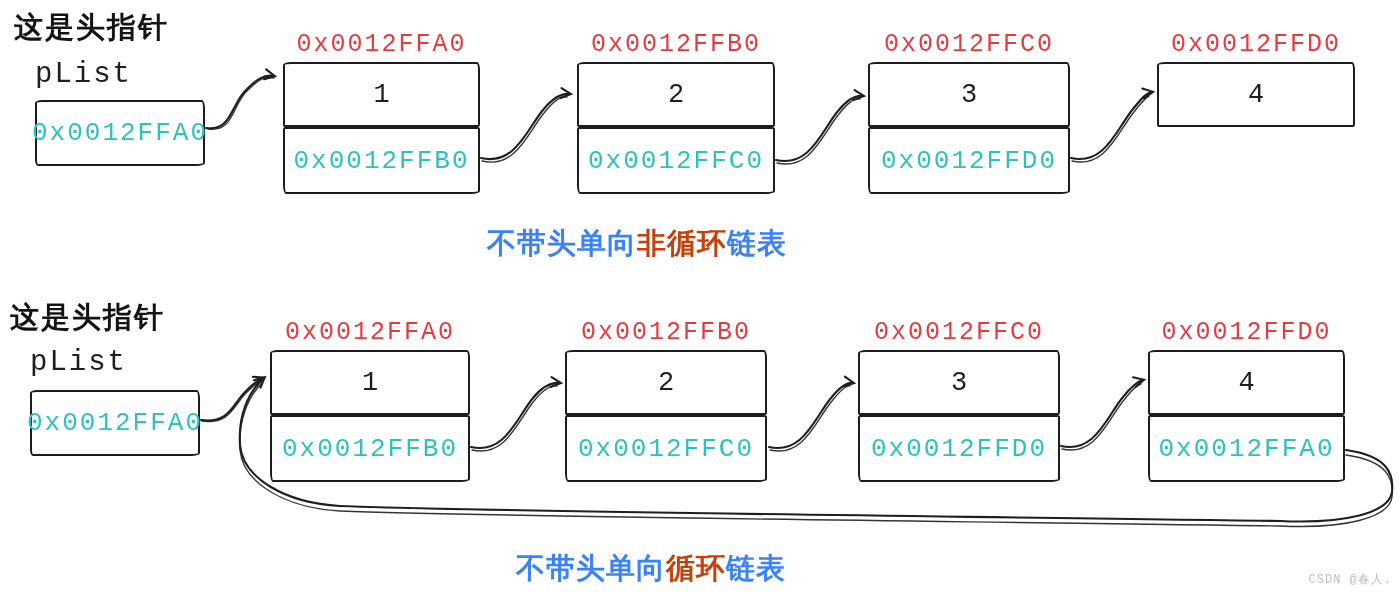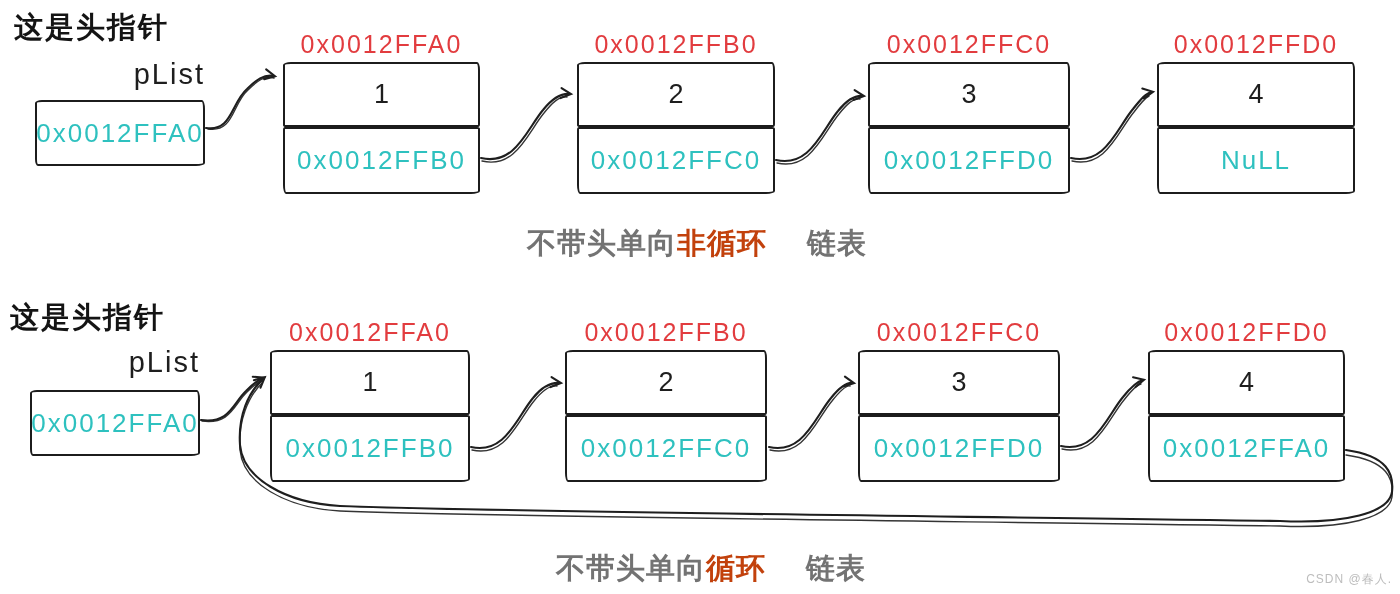--- a/index.html
+++ b/index.html
@@ -1,34 +1,34 @@
 <!DOCTYPE html>
 <html><head>
 <meta charset="utf-8">
 <style>
   html,body{margin:0;padding:0;background:#ffffff;}
   .canvas{
     position:relative;
     width:1400px;height:594px;
     background:#ffffff;
     overflow:hidden;
-    font-family:Liberation Sans, sans-serif;
+    font-family:Liberation Mono, monospace;
     color:#1e1e1e;
   }
   .arrows{position:absolute;left:0;top:0;width:1400px;height:594px;pointer-events:none;}
   .arrows path{fill:none;stroke:#1e1e1e;stroke-width:2.1;stroke-linecap:round;}
   .arrows path.echo{stroke-width:1.4;opacity:.9;}
 
   .abs{position:absolute;}
 
   .head-label{
     font-size:29px;font-weight:600;letter-spacing:2px;color:#141414;
   }
   .plist-name{
-    font-size:29px;text-align:right;letter-spacing:2px;color:#1e1e1e;
+    font-size:29px;text-align:left;letter-spacing:2px;color:#1e1e1e;
   }
   .ptrbox{
     box-sizing:border-box;
     background:#fff;
     border:2.5px solid #1c1c1c;
     border-radius:7px 3px 9px 3px / 3px 9px 3px 7px;
     display:flex;align-items:center;justify-content:center;
   }
   .cyan{color:#2ec1bf;font-size:26px;letter-spacing:2px;}
 
@@ -49,21 +49,21 @@
   .cell.data{
     top:32px;height:65px;font-size:27px;color:#1e1e1e;
     border-radius:8px 3px 2px 3px / 3px 8px 3px 2px;
   }
   .cell.next{
     top:97px;height:67px;
     border-radius:2px 3px 9px 3px / 3px 2px 3px 9px;
   }
 
   .caption{font-size:29px;font-weight:600;letter-spacing:1px;white-space:nowrap;}
-  .caption .g{color:#737373;margin-left:40px;}
+  .caption .g{color:#3b82f6;}
   .caption .k{color:#c2410c;}
 
   .watermark{
     position:absolute;right:8px;bottom:6px;
     font-size:12px;color:#bdbdbd;letter-spacing:1px;
   }
 </style>
 </head>
 <body>
 
@@ -142,23 +142,20 @@
       <div class="addr" style="top:0;">0x0012FFC0</div>
       <div class="cell data">3</div>
       <div class="cell next">
           <span class="cyan">0x0012FFD0</span>
         </div>
     </div>
 
     <div class="node" style="left:1157px;top:30px;width:198px;height:164px;">
       <div class="addr" style="top:0;">0x0012FFD0</div>
       <div class="cell data">4</div>
-      <div class="cell next">
-          <span class="cyan">NuLL</span>
-        </div>
     </div>
 
     <div class="abs caption" style="left:487px;top:224px;">
       <span class="g">不带头单向</span><span class="k">非循环</span><span class="g">链表</span>
     </div>
   </section>
 
   <section>
     <div class="abs head-label" style="left:10px;top:298px;">这是头指针</div>
     <div class="abs plist-name" style="left:30px;top:346px;width:170px;">pList</div>

